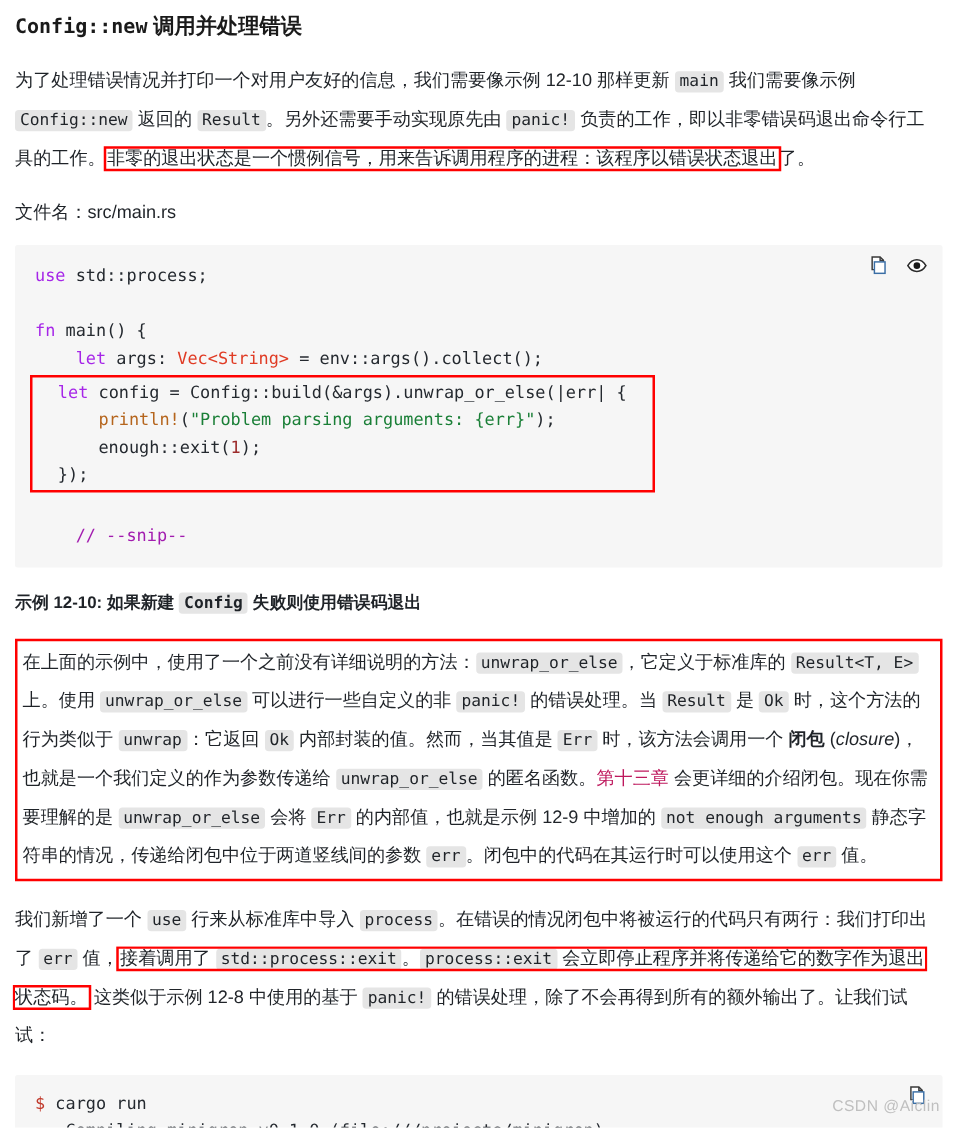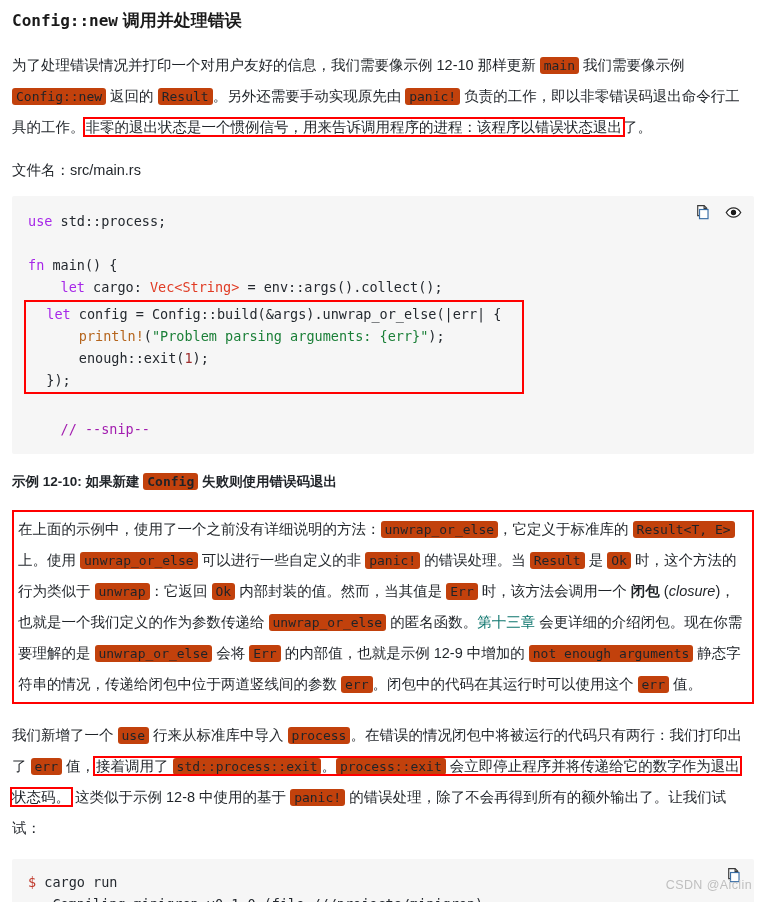--- a/index.html
+++ b/index.html
@@ -42,29 +42,29 @@
     font-size: 14.5px;
     line-height: 30px;
     color: #1f2328;
     text-align: left;
   }
 
   
   code.ic {
     font-family: "DejaVu Sans Mono", "Liberation Mono", monospace;
     font-size: 13px;
-    background: #c2410c;
+    background: #e5e5e5;
     color: #1f2328;
     padding: 1px 4px;
     border-radius: 3px;
     white-space: pre;
   }
 
   a.link {
-    color: #0f766e;
+    color: #be185d;
     text-decoration: none;
   }
 
   b.bold { font-weight: bold; }
   i.ital { font-style: italic; text-align: right; }
 
   
   .redbox {
     outline: 2px solid #ff0000;
     outline-offset: 0px;
@@ -192,21 +192,21 @@
   <div class="codeblock"><div class="code-actions"><span class="icon-btn"><svg width="17" height="17" viewBox="0 0 16 16">
             <path d="M3.5 1.5h6l2.5 2.5v7h-8.5z" fill="#fff" stroke="#3a3a3a" stroke-width="1.1"></path>
             <path d="M9.5 1.5v2.7h2.5" fill="none" stroke="#3a3a3a" stroke-width="1.1"></path>
             <rect x="5.2" y="5.2" width="8" height="8.6" fill="#fff" stroke="#3a6ea5" stroke-width="1.1"></rect>
           </svg></span><span class="icon-btn"><svg width="17" height="17" viewBox="0 0 16 16">
             <path d="M1.2 8c1.8-3 4.2-4.4 6.8-4.4S13 5 14.8 8c-1.8 3-4.2 4.4-6.8 4.4S3 11 1.2 8z" fill="#fff" stroke="#2b2b2b" stroke-width="1.2"></path>
             <circle cx="8" cy="8" r="2.5" fill="#1a1a1a"></circle>
           </svg></span></div><span class="kw">use</span><span class="pn"> std::process;</span>
 
 <span class="kw">fn</span><span class="pn"> main() {</span>
-<span class="pn">    </span><span class="kw">let</span><span class="pn"> cargo: </span><span class="ty">Vec&lt;String&gt;</span><span class="pn"> = env::args().collect();</span>
+<span class="pn">    </span><span class="kw">let</span><span class="pn"> args: </span><span class="ty">Vec&lt;String&gt;</span><span class="pn"> = env::args().collect();</span>
 <span class="code-redbox"><span class="pn">  </span><span class="kw">let</span><span class="pn"> config = Config::build(&amp;args).unwrap_or_else(|err| {</span>
 <span class="pn">      </span><span class="fnm">println!</span><span class="pn">(</span><span class="str">"Problem parsing arguments: {err}"</span><span class="pn">);</span>
 <span class="pn">      enough::exit(</span><span class="num">1</span><span class="pn">);</span>
 <span class="pn">  });</span></span>
 <span class="cmt">    // --snip--</span></div>
 
   <p class="caption"><span>示例 12-10: 如果新建 </span><code class="ic">Config</code><span> 失败则使用错误码退出</span></p>
 
   <div class="redblock">
     <p class="para"><span>在上面的示例中，使用了一个之前没有详细说明的方法：</span><code class="ic">unwrap_or_else</code><span>，它定义于标准库的 </span><code class="ic">Result&lt;T, E&gt;</code><span> 上。使用 </span><code class="ic">unwrap_or_else</code><span> 可以进行一些自定义的非 </span><code class="ic">panic!</code><span> 的错误处理。当 </span><code class="ic">Result</code><span> 是 </span><code class="ic">Ok</code><span> 时，这个方法的行为类似于 </span><code class="ic">unwrap</code><span>：它返回 </span><code class="ic">Ok</code><span> 内部封装的值。然而，当其值是 </span><code class="ic">Err</code><span> 时，该方法会调用一个 </span><b class="bold">闭包</b><span> (</span><i class="ital">closure</i><span>)，也就是一个我们定义的作为参数传递给 </span><code class="ic">unwrap_or_else</code><span> 的匿名函数。</span><a class="link" href="#">第十三章</a><span> 会更详细的介绍闭包。现在你需要理解的是 </span><code class="ic">unwrap_or_else</code><span> 会将 </span><code class="ic">Err</code><span> 的内部值，也就是示例 12-9 中增加的 </span><code class="ic">not enough arguments</code><span> 静态字符串的情况，传递给闭包中位于两道竖线间的参数 </span><code class="ic">err</code><span>。闭包中的代码在其运行时可以使用这个 </span><code class="ic">err</code><span> 值。</span></p>

